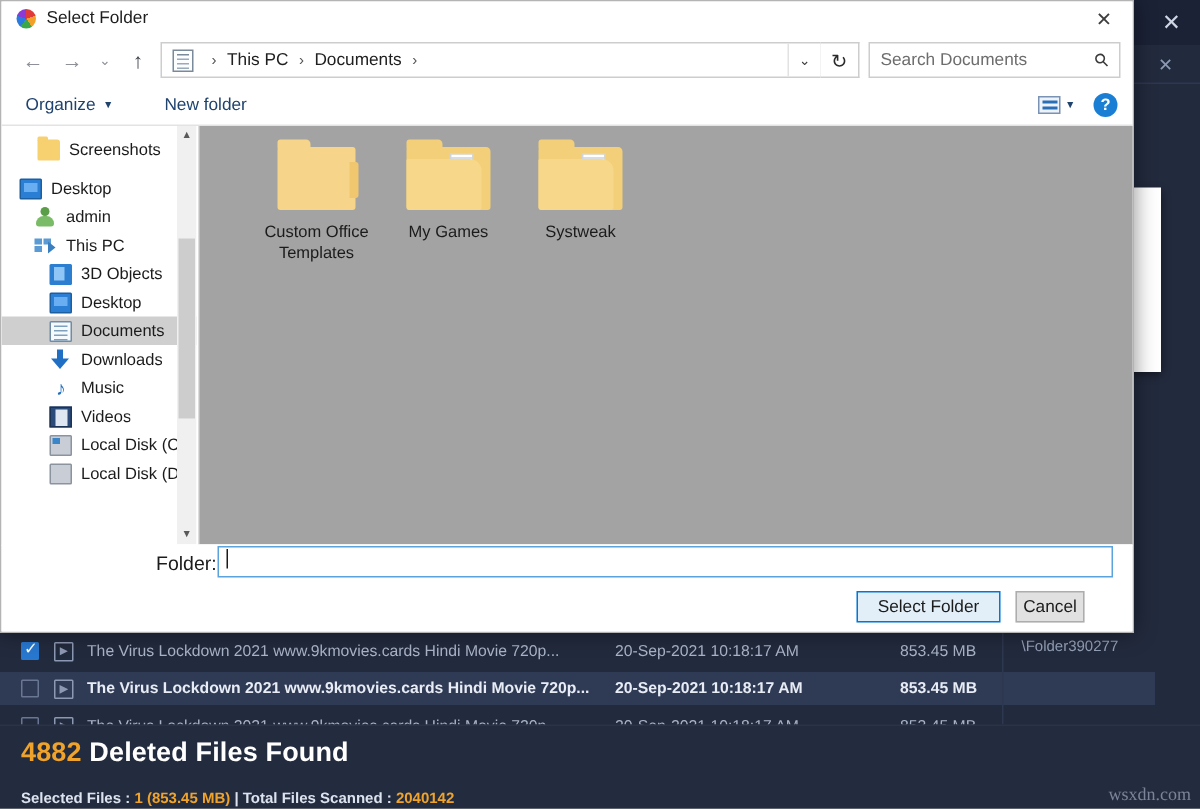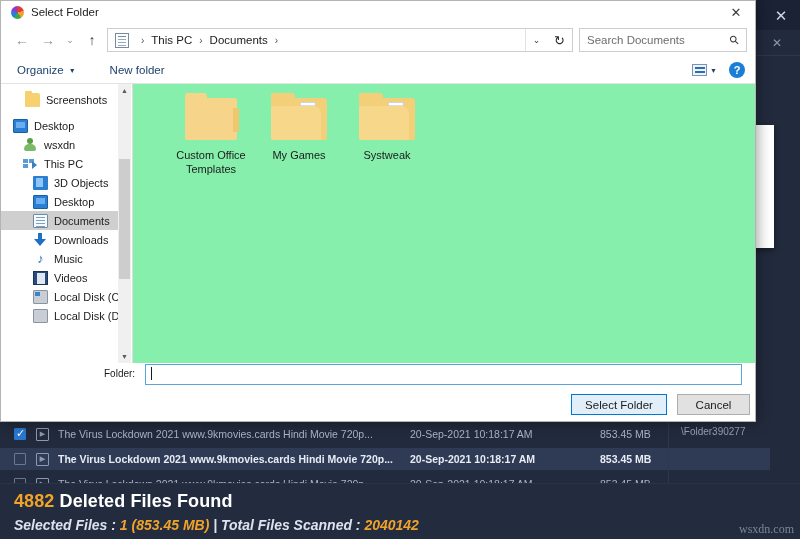--- a/index.html
+++ b/index.html
@@ -92,22 +92,22 @@
   #app-status {
     position: absolute; left: 0; bottom: 0; width: 800px; height: 56px;
     background: #232b3e; border-top: 1px solid #2b3347;
   }
   #status-headline {
     position: absolute; left: 14px; top: 7px;
     font-size: 18px; color: #ffffff; font-weight: bold; letter-spacing: .1px;
   }
   #status-headline .num { color: #f0a32a; }
   #status-sub {
-    position: absolute; left: 14px; top: 33px;
-    font-size: 14px; color: #dde3ee; font-weight: bold; font-style: italic;
+    position: absolute; left: 14px; top: 43px;
+    font-size: 10px; color: #dde3ee; font-weight: bold;
   }
   #status-sub .amber { color: #f0a32a; }
   #recover-btn {
     position: absolute; right: 19px; top: 11px; width: 165px; height: 36px;
     background: linear-gradient(180deg,#4d9bfb 0%,#2e7ae6 100%);
     border: 1px solid #6fb0ff;
     color: #ffffff; font-size: 14px; font-weight: bold; letter-spacing: .6px;
     display: flex; align-items: center; justify-content: center;
   }
   #watermark {
@@ -295,21 +295,21 @@
   #tree-scroll .sb-arrow {
     height: 13px; font-size: 7px; color: #5a5a5a;
     display: flex; align-items: center; justify-content: center;
   }
   #tree-scroll .sb-thumb {
     position: absolute; left: 1px; right: 1px; top: 75px; height: 120px;
     background: #cdcdcd;
   }
 
   #items-pane {
-    flex: 1 1 auto; background: #86efac; position: relative;
+    flex: 1 1 auto; background: #a3a3a3; position: relative;
     border-left: 1px solid #dcdcdc;
     overflow: hidden;
   }
   .folder-item {
     position: absolute; width: 108px; text-align: center;
   }
   .folder-glyph {
     width: 60px; height: 48px; margin: 0 auto 6px auto; position: relative;
   }
   .fg-back {
@@ -347,40 +347,40 @@
   }
   .folder-label { font-size: 11px; color: #1b1b1b; line-height: 14px; }
 
   
   #dlg-footer {
     position: absolute; left: 0; right: 0; bottom: 0; height: 58px;
     background: #ffffff; border-top: 1px solid #ffffff;
   }
   #folder-label-txt {
     position: absolute; left: 103px; top: 4px;
-    font-size: 10px; color: #1b1b1b;
+    font-size: 13px; color: #1b1b1b;
   }
   #folder-input {
     position: absolute; left: 144px; top: 0px; width: 597px; height: 21px;
     border: 1px solid #5ba3dd; background: #fff;
     font-size: 11.5px; color: #1b1b1b;
     padding: 0 5px; line-height: 19px;
   }
   #folder-input .caret-bar {
     display: inline-block; width: 1px; height: 13px; background: #1b1b1b;
     vertical-align: -2px;
   }
   #btn-select {
     position: absolute; left: 570px; top: 30px; width: 96px; height: 21px;
     border: 1px solid #0078d7; background: #e2eff9;
     font-size: 11.5px; color: #1b1b1b;
     display: flex; align-items: center; justify-content: center;
   }
   #btn-cancel {
-    position: absolute; left: 676px; top: 30px; width: 73px; height: 21px;
+    position: absolute; left: 676px; top: 30px; width: 46px; height: 21px;
     border: 1px solid #adadad; background: #e1e1e1;
     font-size: 11.5px; color: #1b1b1b;
     display: flex; align-items: center; justify-content: center;
   }
 </style>
 </head>
 <body>
 
 <div id="app-bg">
 
@@ -508,21 +508,21 @@
       </div>
       <div style="height:7px"></div>
       <div class="tree-item">
         <div style="width:12px;flex:0 0 auto"></div>
         <div class="tree-ico ic-monitor"></div>
         <div class="tree-label">Desktop</div>
       </div>
       <div class="tree-item">
         <div style="width:22px;flex:0 0 auto"></div>
         <div class="tree-ico ic-user"></div>
-        <div class="tree-label">wsxdn</div>
+        <div class="tree-label">admin</div>
       </div>
       <div class="tree-item">
         <div style="width:22px;flex:0 0 auto"></div>
         <div class="tree-ico ic-pc"></div>
         <div class="tree-label">This PC</div>
       </div>
       <div class="tree-item">
         <div style="width:32px;flex:0 0 auto"></div>
         <div class="tree-ico ic-3d"></div>
         <div class="tree-label">3D Objects</div>

